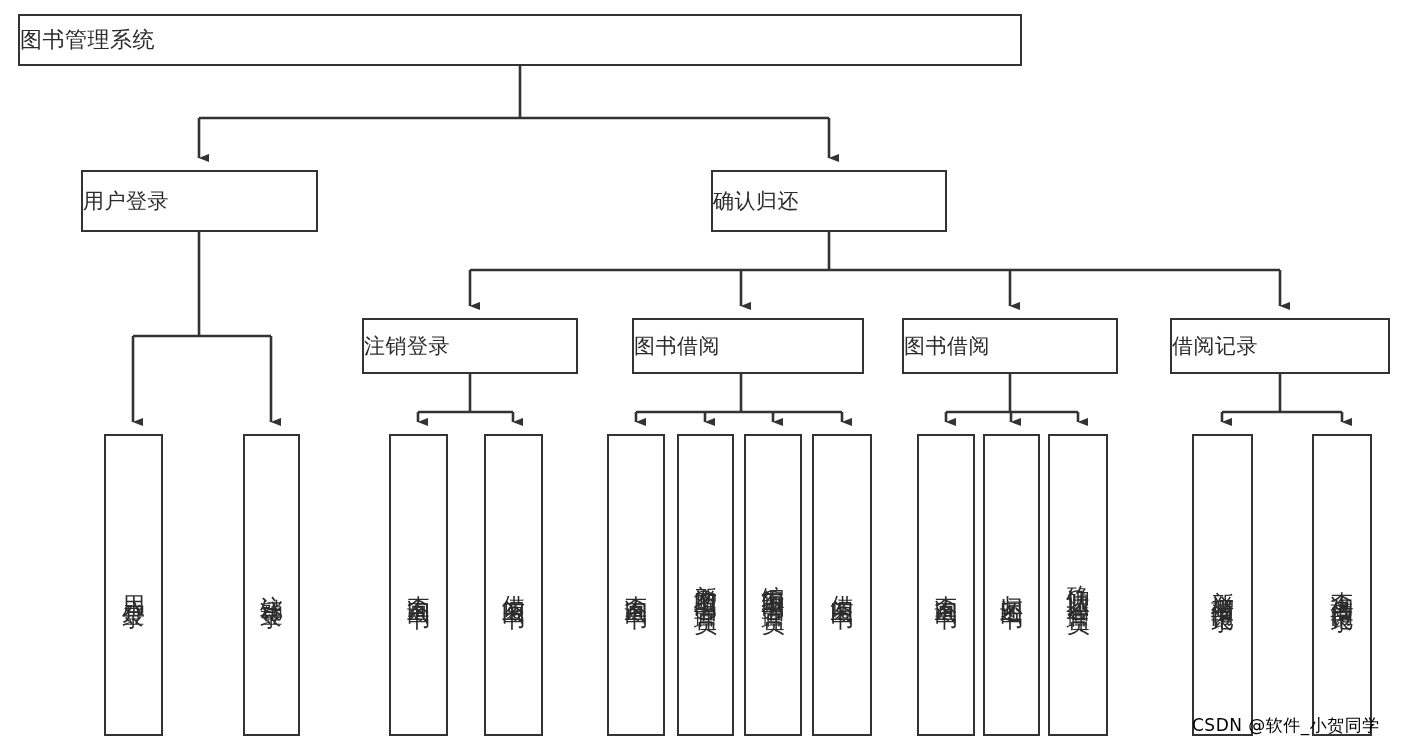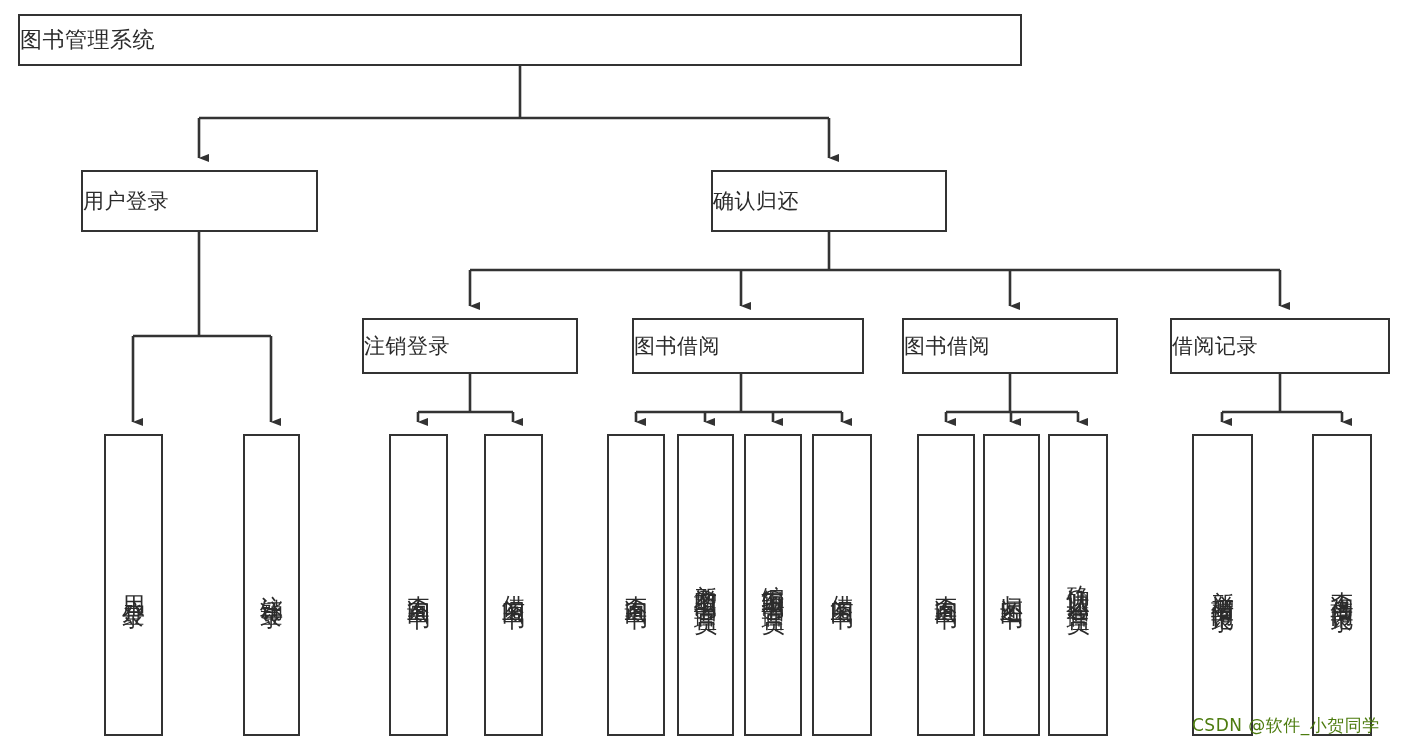--- a/index.html
+++ b/index.html
@@ -62,21 +62,21 @@
     writing-mode: vertical-rl;
     text-orientation: upright;
     font-size: 23px;
     line-height: 1.0;
     letter-spacing: 4px;
     white-space: nowrap;
   }
   .watermark {
     position: absolute;
     font-size: 17px;
-    color: #4d7c0f;
+    color: #000000;
     white-space: nowrap;
     z-index: 5;
     letter-spacing: 0.5px;
   }
 </style>
 </head>
 <body>
 
 <div id="diagram-root">
 

